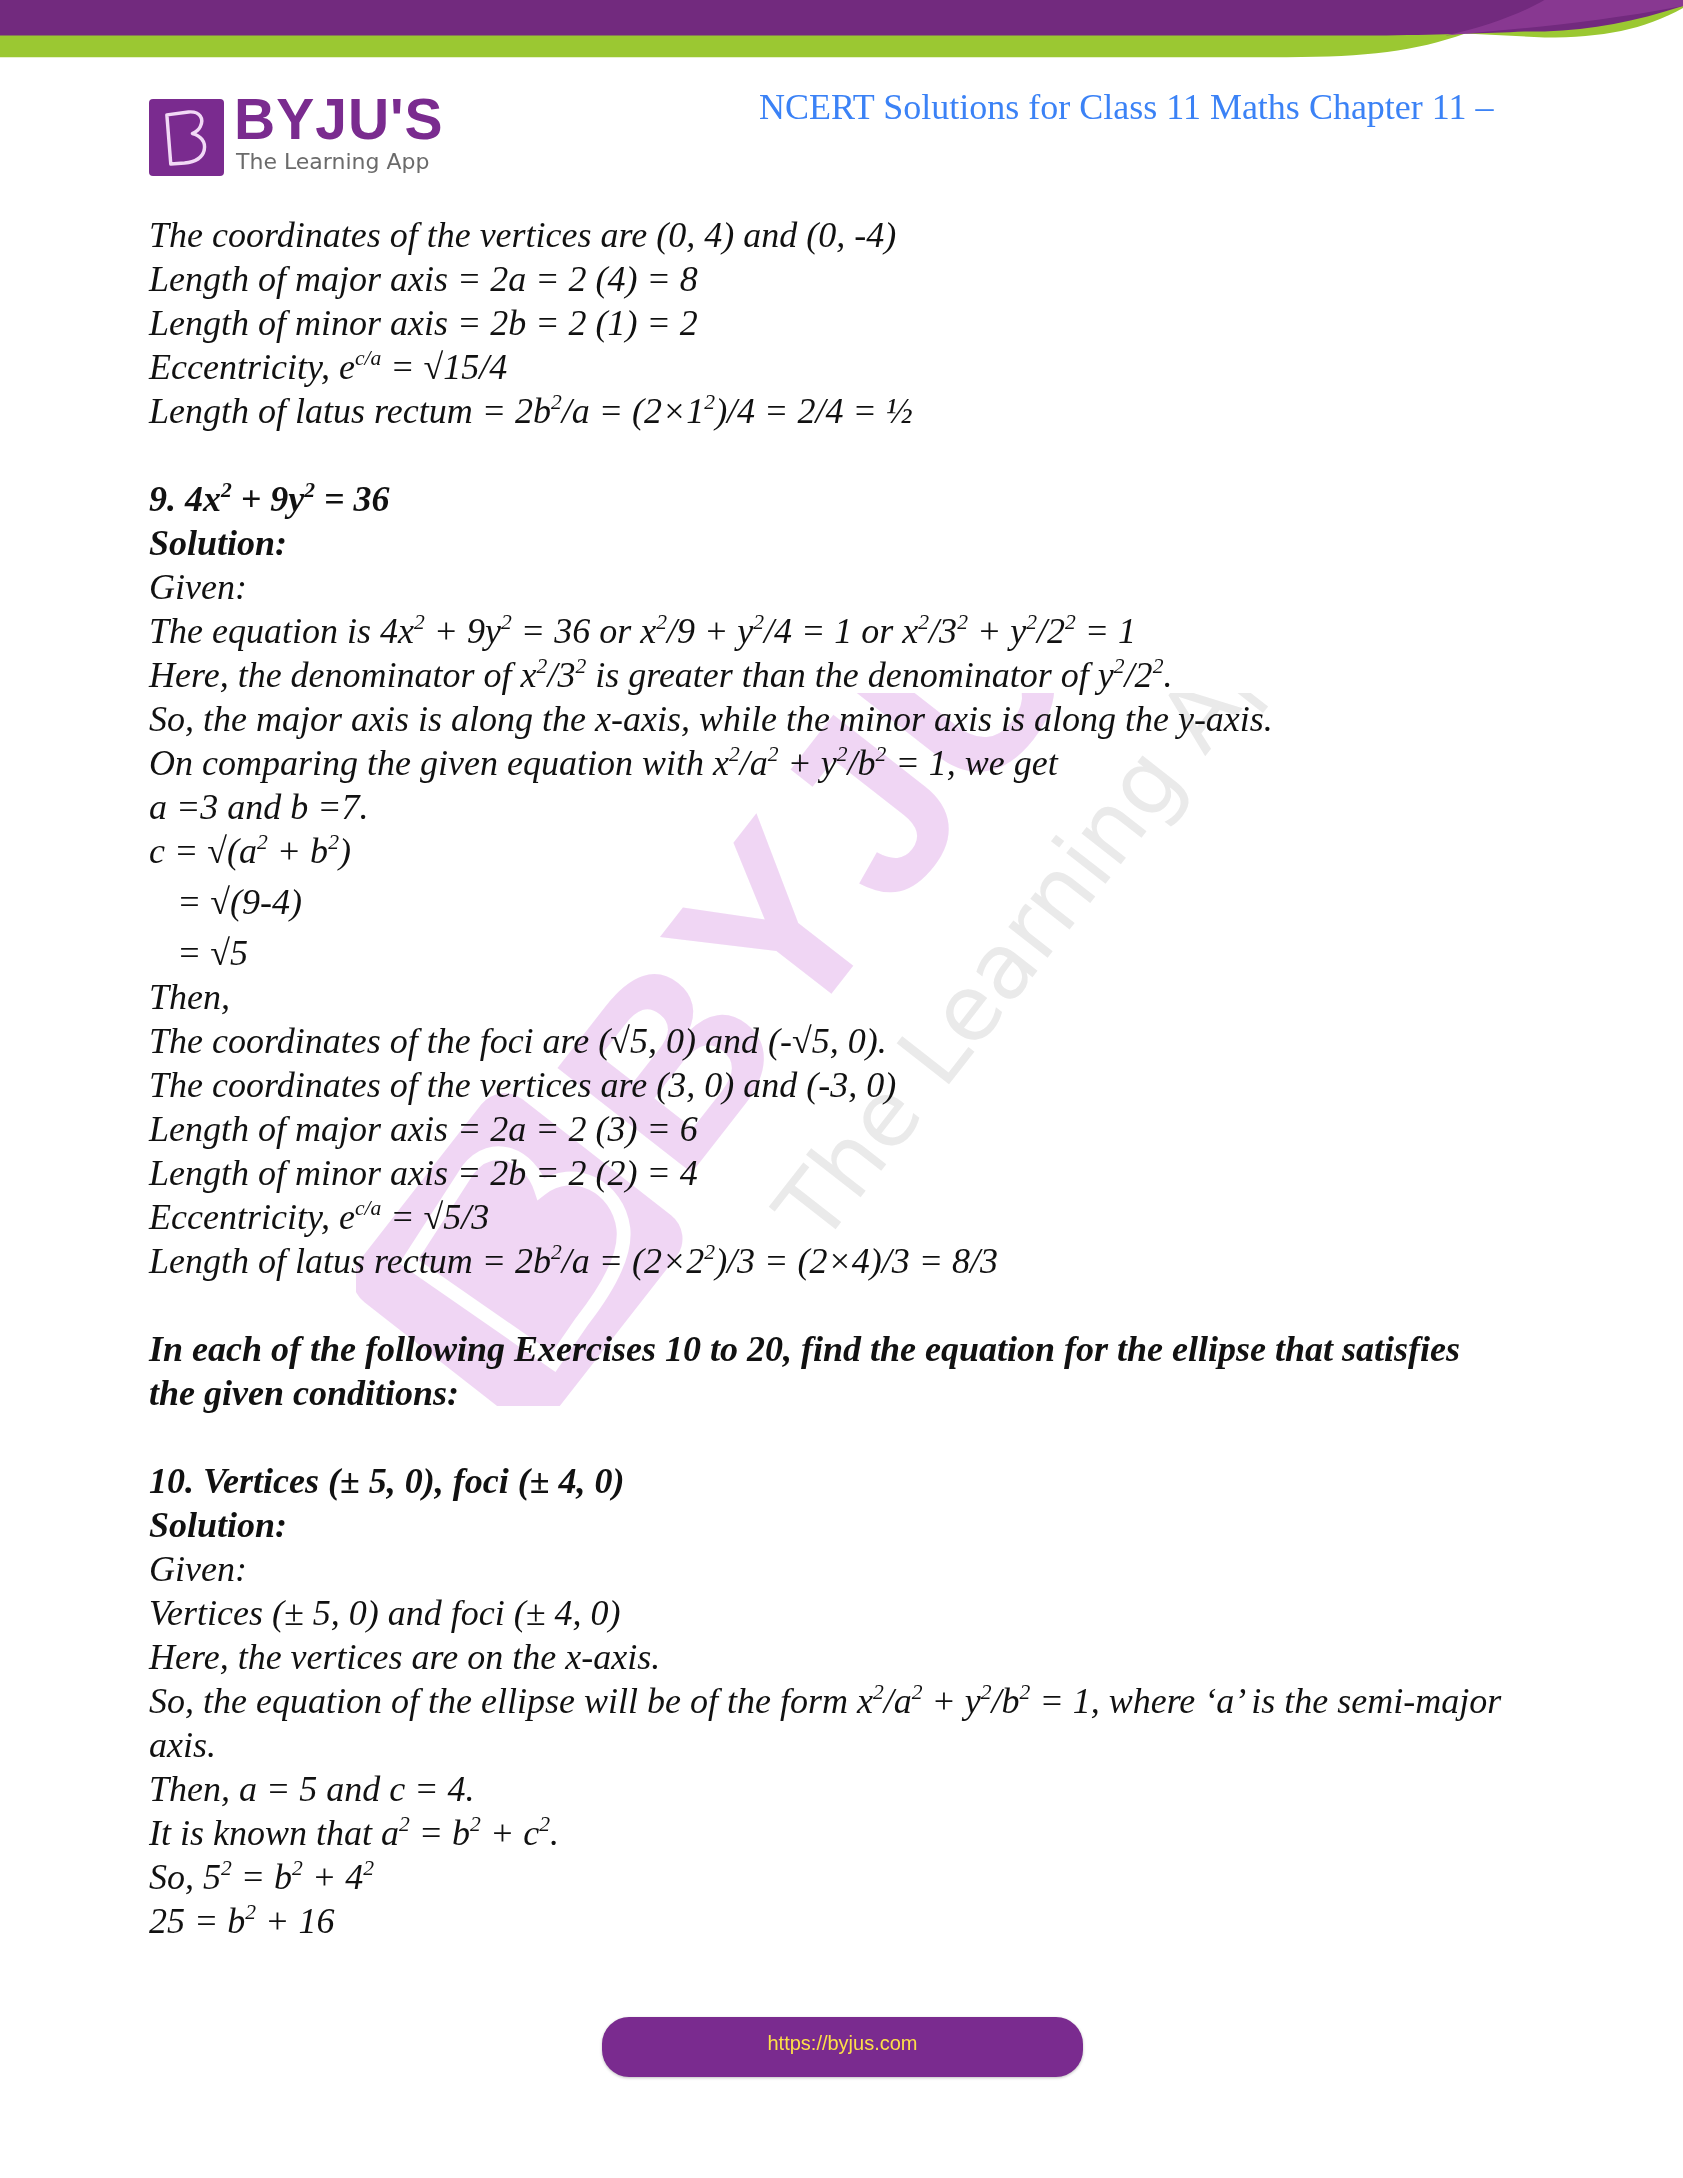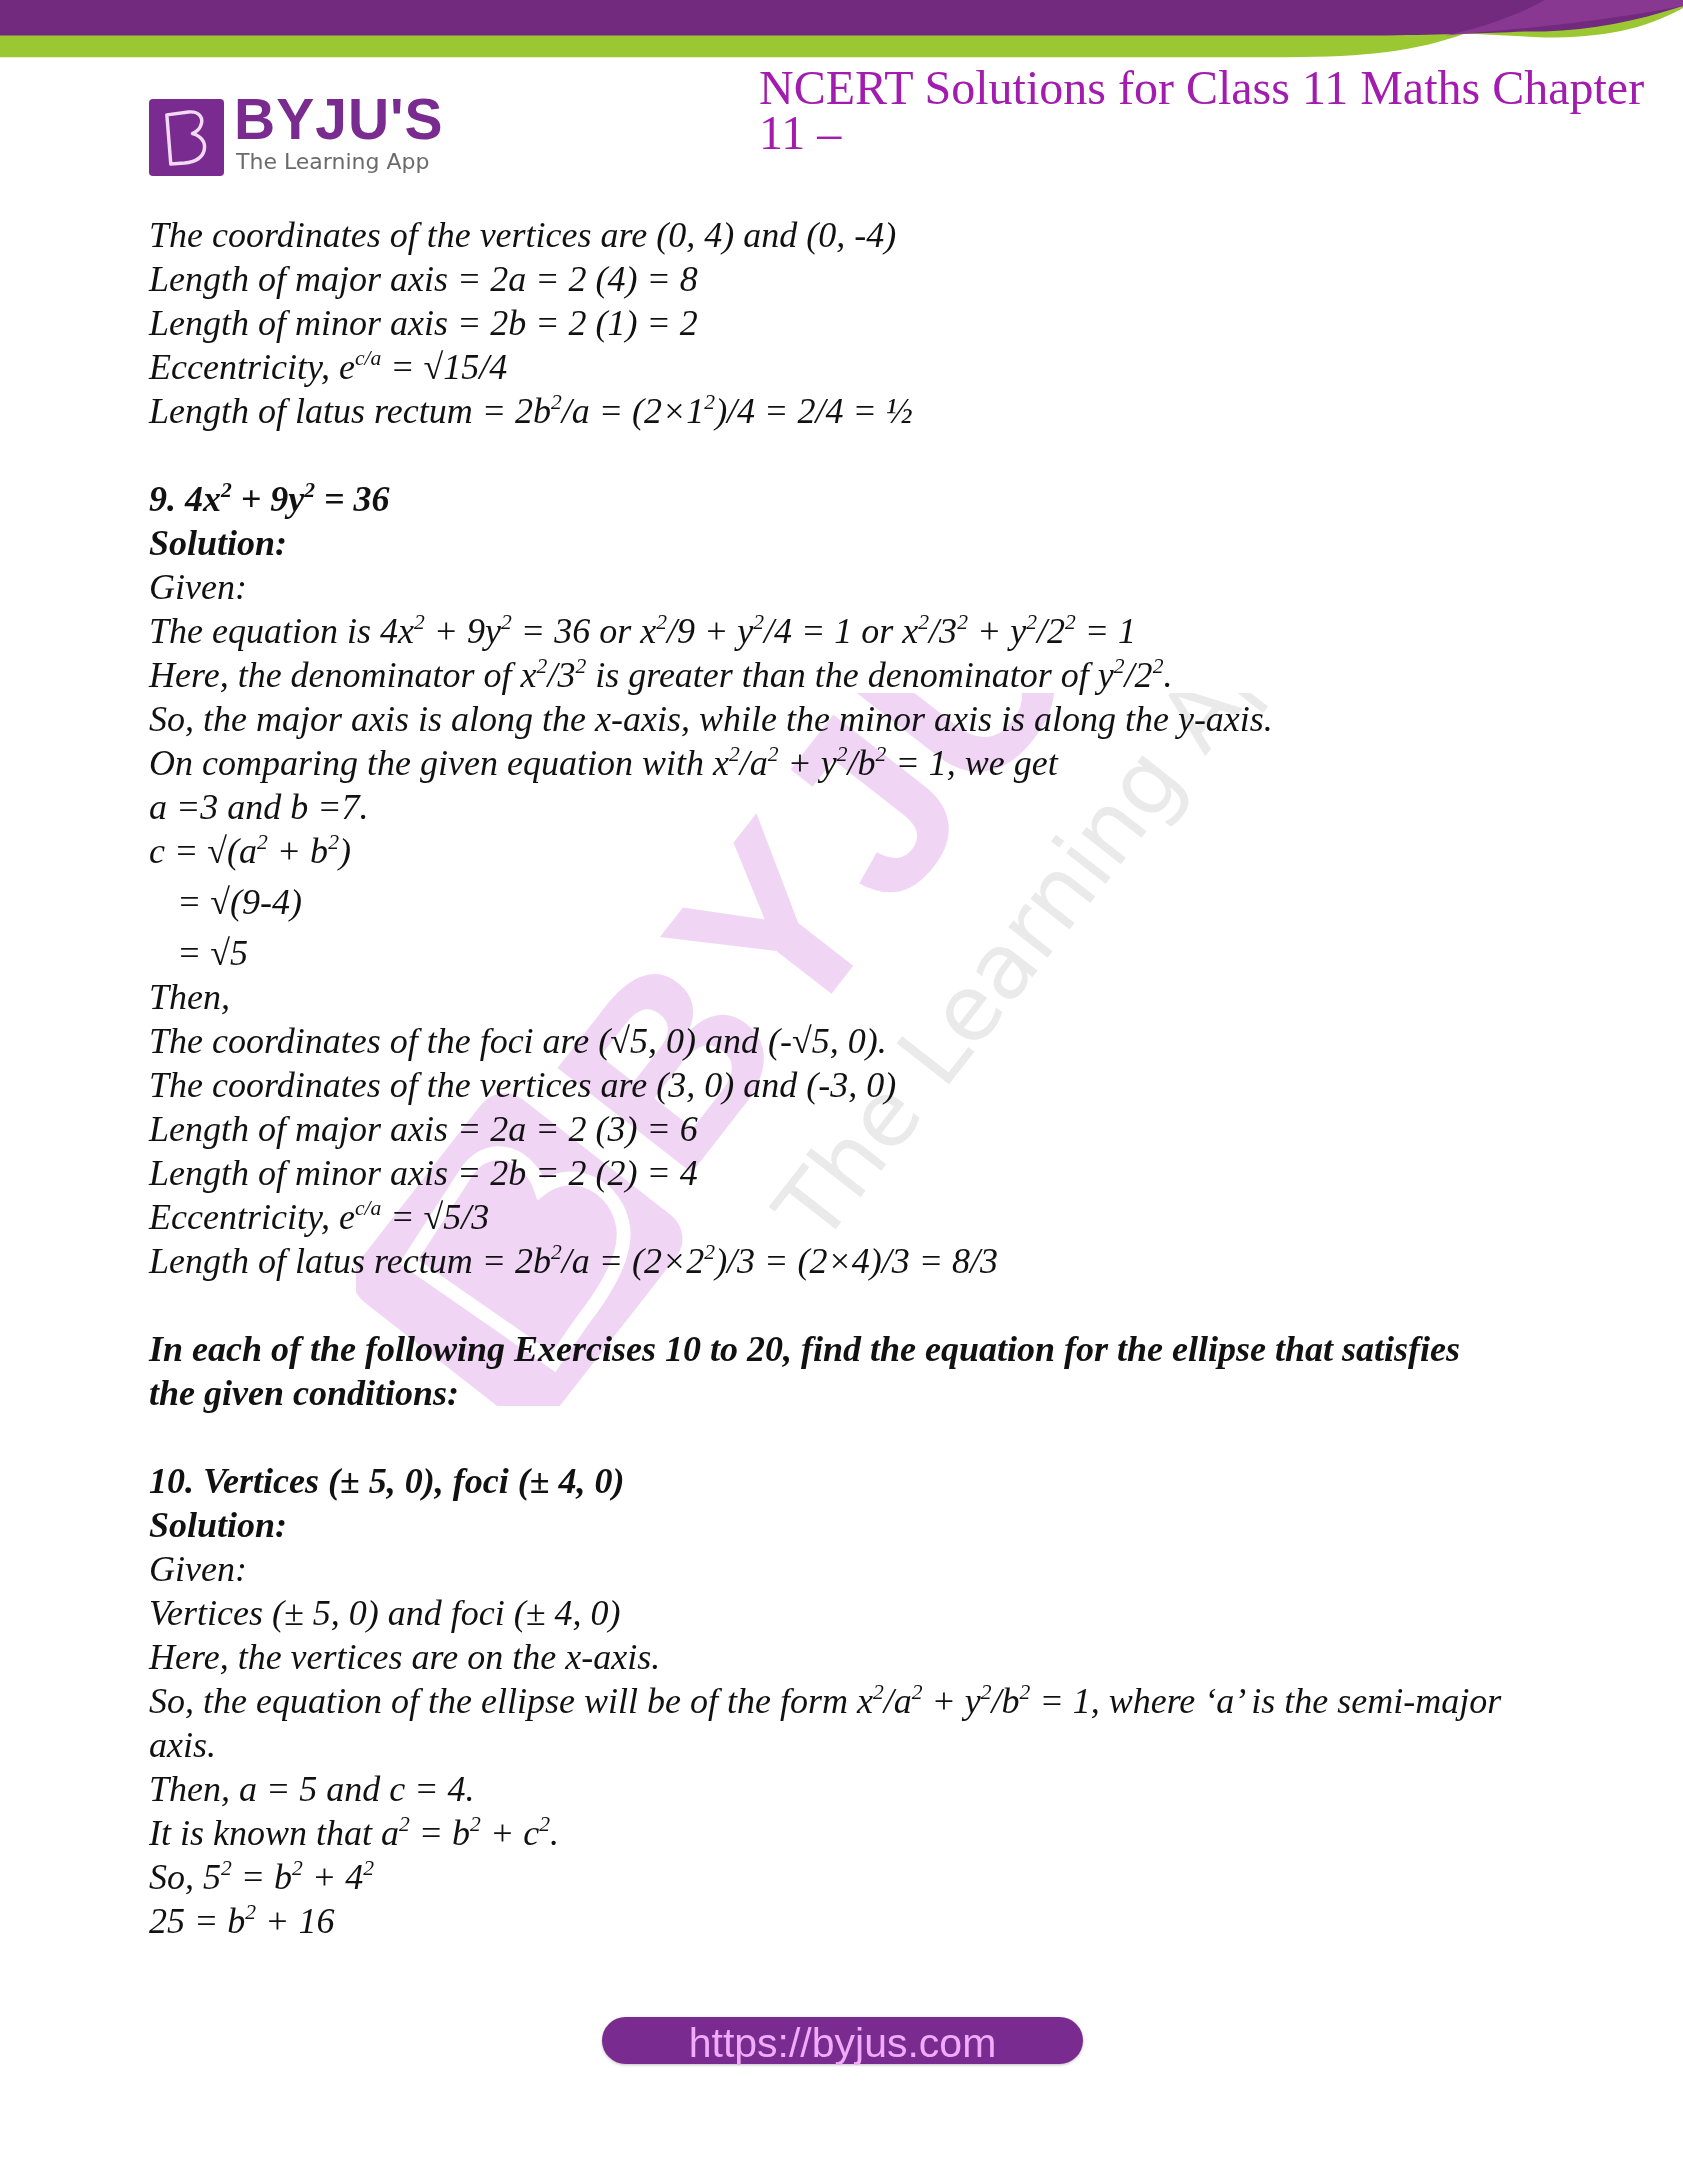--- a/index.html
+++ b/index.html
@@ -53,24 +53,24 @@
       left: 87px; top: 54px;
       font-family: "DejaVu Sans", "Liberation Sans", sans-serif;
       font-size: 22px;
       color: #6b6b6b;
       line-height: 1;
       white-space: nowrap;
     }
     .doc-title {
       position: absolute;
       left: 759px;
-      top: 65px;
-      font-size: 48px;
+      top: 85px;
+      font-size: 36px;
       line-height: 45px;
-      color: #a21caf;
+      color: #3b82f6;
       width: 891px;
     }
     
     .watermark {
       position: absolute;
       left: 356px;
       top: 693px;
       width: 990px;
       height: 713px;
       pointer-events: none;
@@ -91,26 +91,26 @@
     .bold { font-weight: bold; }
     .gap { height: 44px; }
     sup { font-size: 60%; line-height: 0; vertical-align: 0.65em; }
     .indent { padding-left: 28px; margin-top: 7px; }
     
     .url-pill {
       position: absolute;
       left: 602px;
       top: 2017px;
       width: 481px;
-      height: 47px;
+      height: 60px;
       border-radius: 27px;
       background: #7a2b8f;
-      color: #f0abfc;
+      color: #fde047;
       font-family: "Liberation Sans", "DejaVu Sans", sans-serif;
-      font-size: 41px;
+      font-size: 20px;
       line-height: 53px;
       text-align: center;
       box-shadow: 0 1px 3px rgba(0,0,0,0.25);
       text-decoration: none;
       display: block;
     }
   </style>
 </head>
 <body>
 

